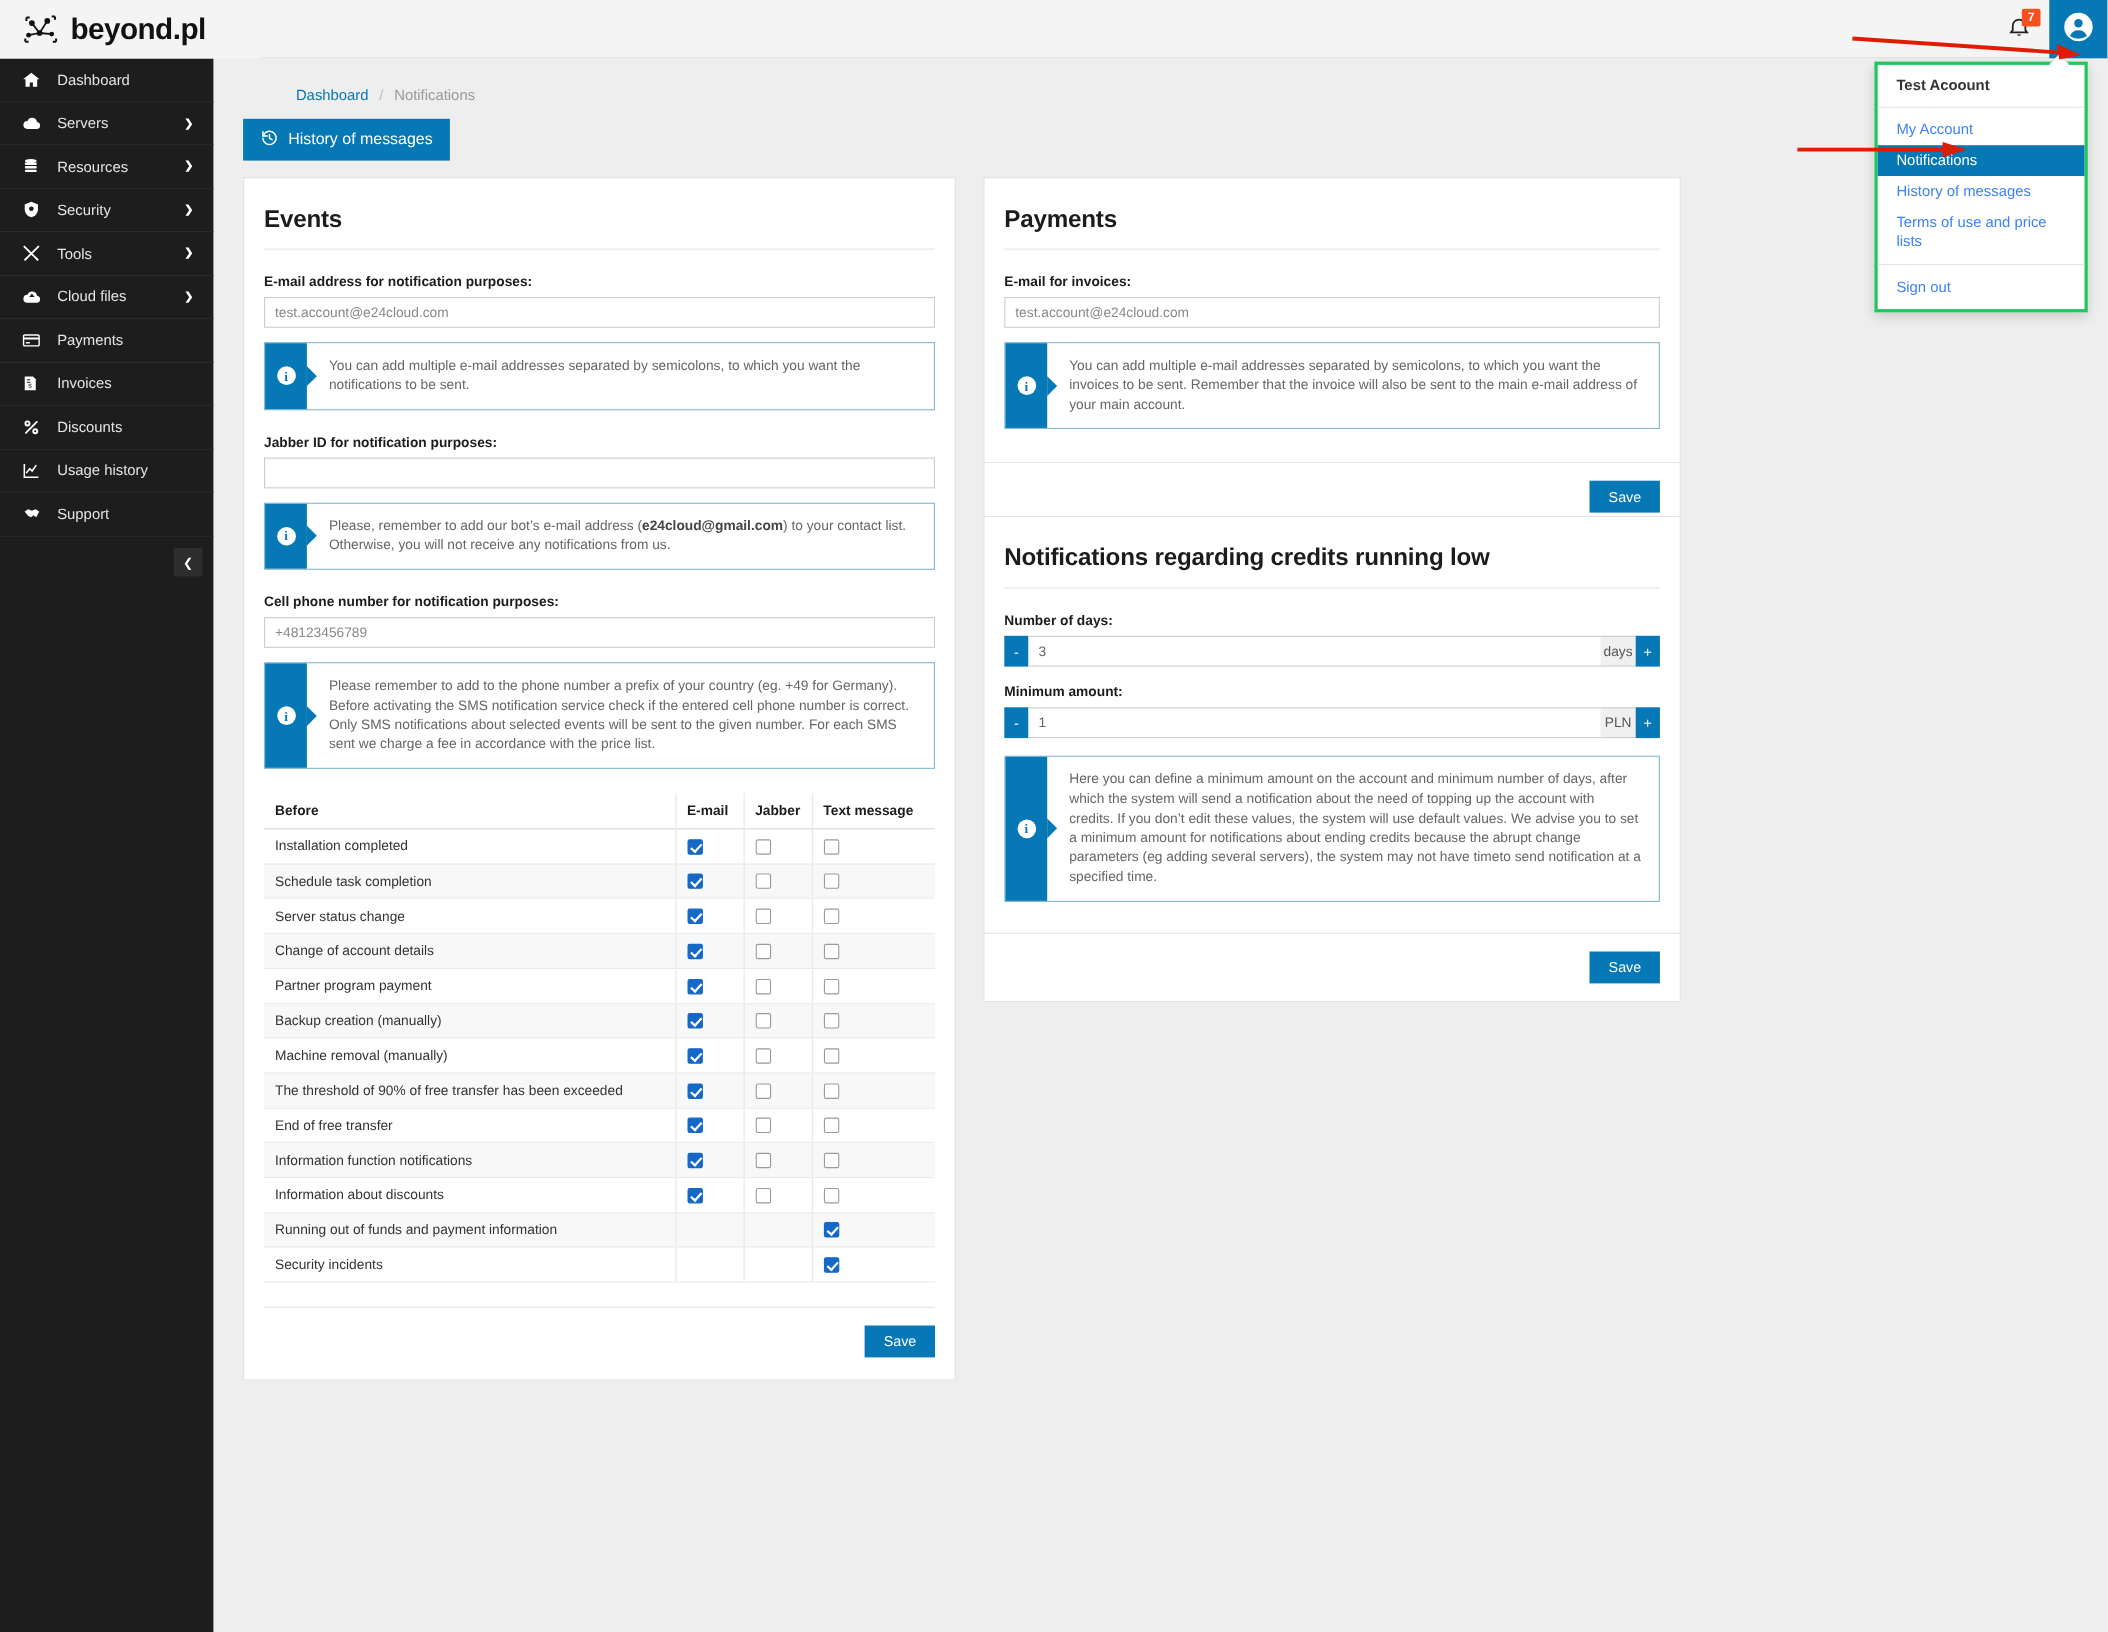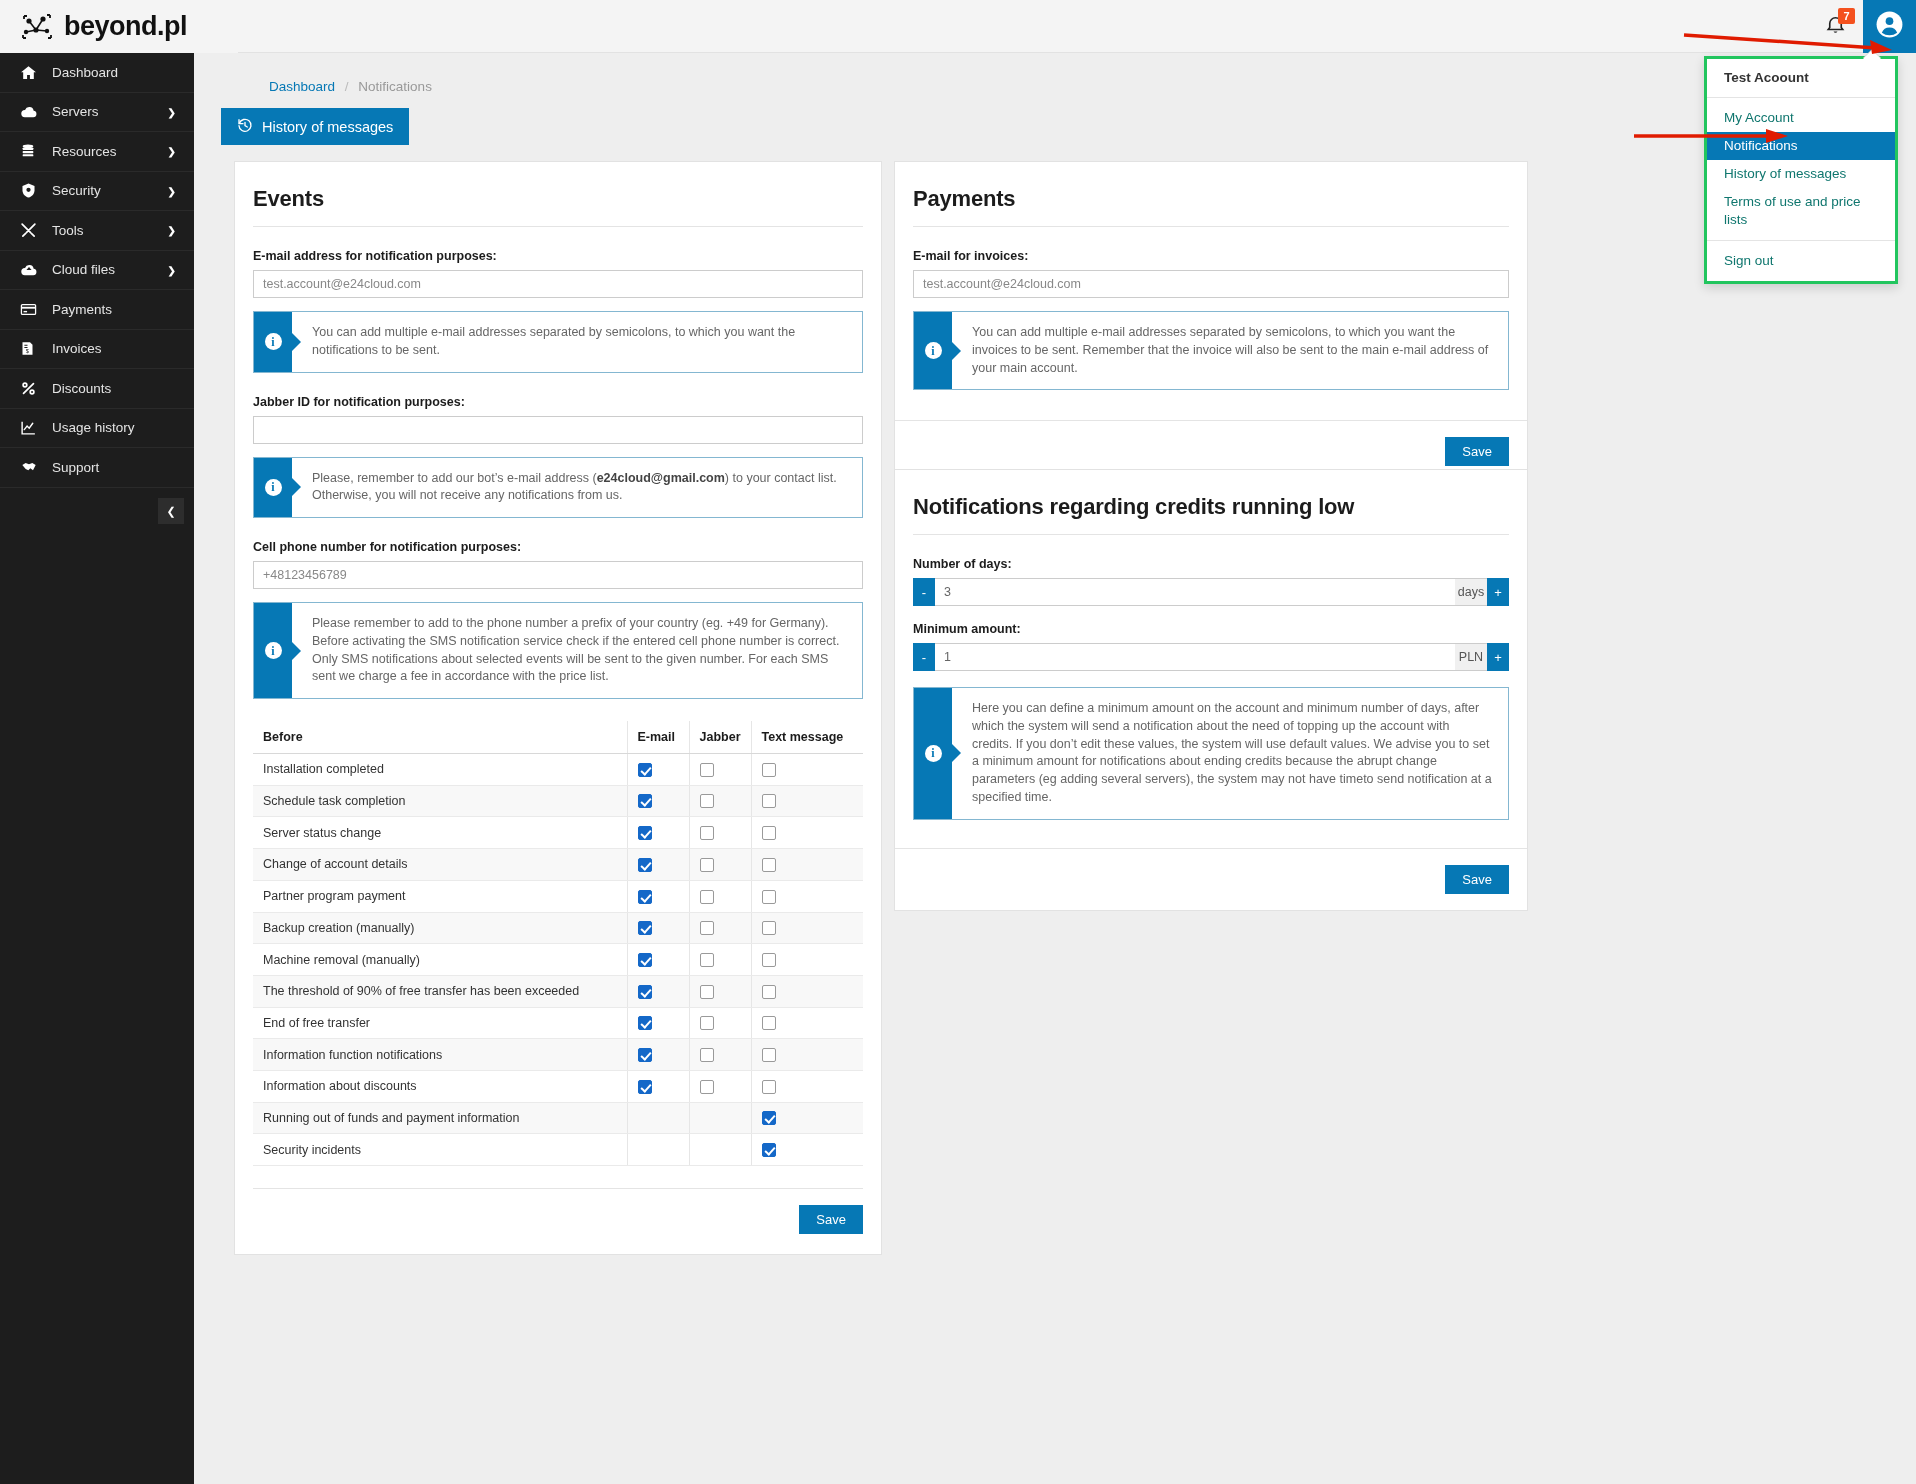--- a/index.html
+++ b/index.html
@@ -56,21 +56,21 @@
     border-right: 9px solid transparent; border-bottom: 9px solid #fff;
     filter: drop-shadow(0 -1px 0 #d6d6d6);
   }
   .menu-title {
     padding: 11px 17px 12px; font-size: 13.5px; font-weight: bold;
     color: #333; border-bottom: 1px solid #e4e4e4;
   }
   .menu-group { padding: 6px 0; }
   .menu-group + .menu-group { border-top: 1px solid #e4e4e4; }
   .menu-item {
-    padding: 5px 17px; font-size: 13.5px; color: #0f766e; cursor: pointer;
+    padding: 5px 17px; font-size: 13.5px; color: #3b82f6; cursor: pointer;
     line-height: 18px;
   }
   .menu-item.active { background: #0678b5; color: #fff; }
 
   
   #sidebar {
     position: absolute; left: 0; top: 53px; width: 194px; height: 1431px;
     background: #1d1d1d; z-index: 30;
   }
   .nav-item {
@@ -107,21 +107,21 @@
   .btn-primary {
     background: #0678b5; color: #fff; border: none; font-size: 14.5px;
     padding: 9px 16px; cursor: pointer; display: inline-flex;
     align-items: center; gap: 9px; font-family: inherit;
   }
   #history-btn { margin: 14px 0 0 27px; }
 
   .panel {
     background: #fff; border: 1px solid #e2e2e2; position: absolute;
   }
-  #panel-events  { left: 40px;  top: 108px; width: 648px; }
+  #panel-events  { left: 27px;  top: 108px; width: 648px; }
   #panel-payments{ left: 700px; top: 108px; width: 634px; }
   #panel-credits { left: 700px; top: 416px; width: 634px; }
 
   .panel-inner { padding: 24px 18px 20px; }
   .panel-title {
     font-size: 22px; font-weight: bold; color: #1c1c1c;
     padding-bottom: 14px; border-bottom: 1px solid #e4e4e4;
     margin-bottom: 22px; letter-spacing: -0.2px;
   }
   .field-label {

